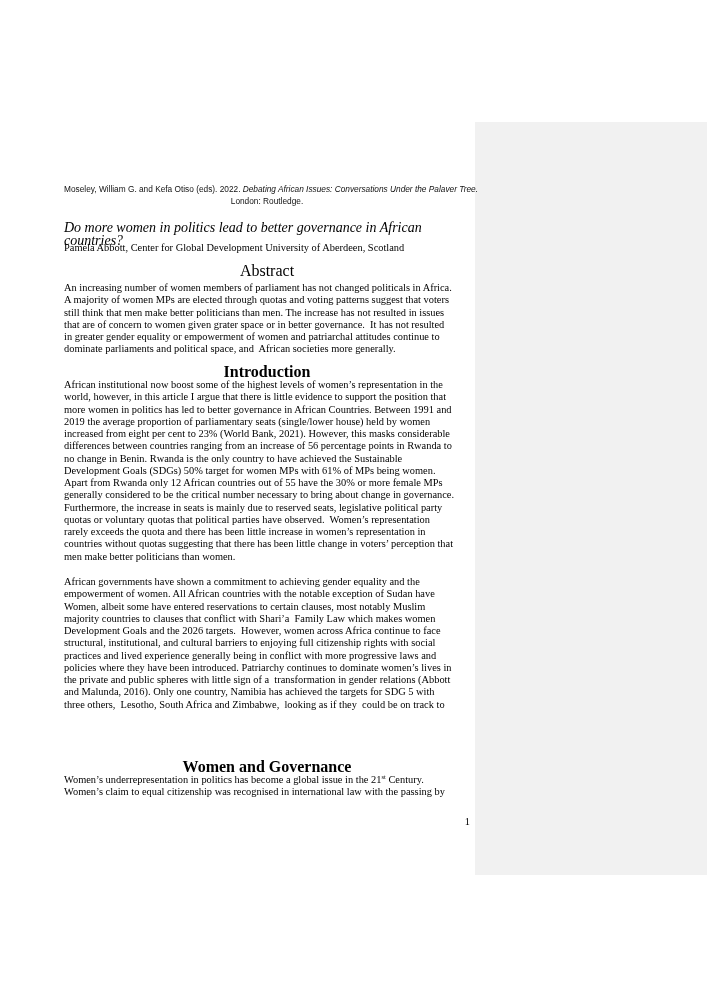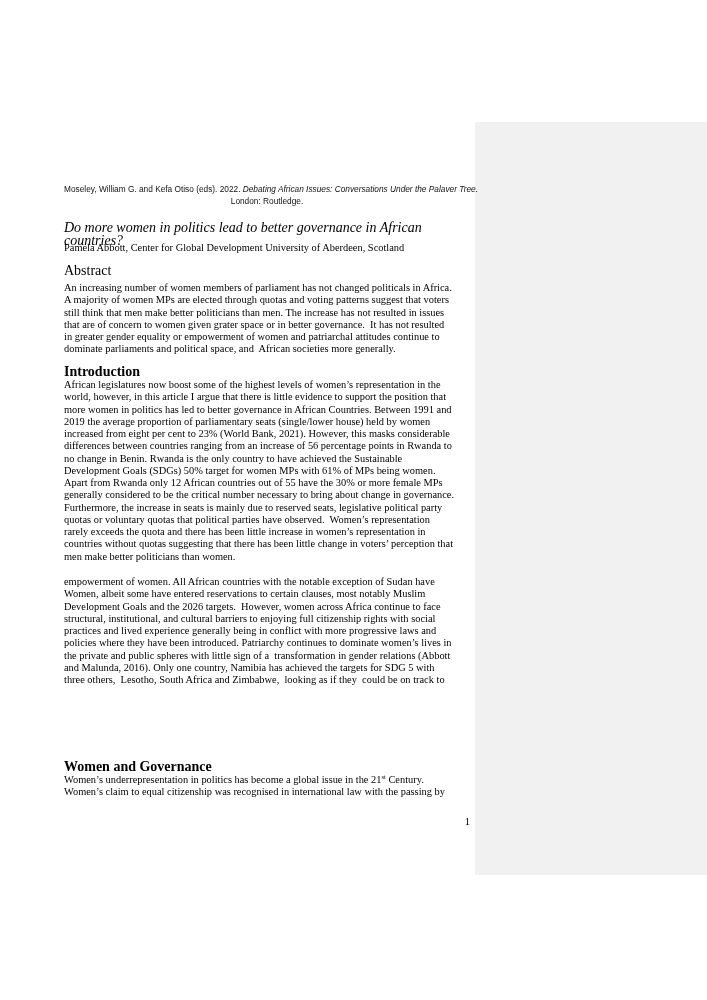--- a/index.html
+++ b/index.html
@@ -42,23 +42,24 @@
   .doc-title {
     font-style: italic;
     font-size: 14px;
     line-height: 12.5px;
   }
   .author-line {
     font-size: 10.4px;
     line-height: 12.25px;
   }
   .heading {
-    font-size: 14px;
+    font-size: 16px;
     line-height: 12.25px;
     font-weight: bold;
+    text-align: center;
   }
   .heading.plain { font-weight: normal; }
   .para {
     font-size: 10.4px;
     line-height: 12.25px;
   }
   .para .line { white-space: pre; }
   .para sup {
     font-size: 6.5px;
     vertical-align: super;
@@ -91,40 +92,42 @@
       <div class="line">An increasing number of women members of parliament has not changed politicals in Africa.</div>
       <div class="line">A majority of women MPs are elected through quotas and voting patterns suggest that voters</div>
       <div class="line">still think that men make better politicians than men. The increase has not resulted in issues</div>
       <div class="line">that are of concern to women given grater space or in better governance.  It has not resulted</div>
       <div class="line">in greater gender equality or empowerment of women and patriarchal attitudes continue to</div>
       <div class="line">dominate parliaments and political space, and  African societies more generally.</div>
     </div>
 
   <div class="block heading" style="top:366px">Introduction</div>
   <div class="block para" style="top:379px">
-      <div class="line">African legislatures now boost some of the highest levels of women’s representation in the</div>
+      <div class="line">African institutional now boost some of the highest levels of women’s representation in the</div>
       <div class="line">world, however, in this article I argue that there is little evidence to support the position that</div>
       <div class="line">more women in politics has led to better governance in African Countries. Between 1991 and</div>
       <div class="line">2019 the average proportion of parliamentary seats (single/lower house) held by women</div>
       <div class="line">increased from eight per cent to 23% (World Bank, 2021). However, this masks considerable</div>
       <div class="line">differences between countries ranging from an increase of 56 percentage points in Rwanda to</div>
       <div class="line">no change in Benin. Rwanda is the only country to have achieved the Sustainable</div>
       <div class="line">Development Goals (SDGs) 50% target for women MPs with 61% of MPs being women.</div>
       <div class="line">Apart from Rwanda only 12 African countries out of 55 have the 30% or more female MPs</div>
       <div class="line">generally considered to be the critical number necessary to bring about change in governance.</div>
       <div class="line">Furthermore, the increase in seats is mainly due to reserved seats, legislative political party</div>
       <div class="line">quotas or voluntary quotas that political parties have observed.  Women’s representation</div>
       <div class="line">rarely exceeds the quota and there has been little increase in women’s representation in</div>
       <div class="line">countries without quotas suggesting that there has been little change in voters’ perception that</div>
       <div class="line">men make better politicians than women.</div>
     </div>
 
   <div class="block para" style="top:576px">
+      <div class="line">African governments have shown a commitment to achieving gender equality and the</div>
       <div class="line">empowerment of women. All African countries with the notable exception of Sudan have</div>
       <div class="line">Women, albeit some have entered reservations to certain clauses, most notably Muslim</div>
+      <div class="line">majority countries to clauses that conflict with Shari’a  Family Law which makes women</div>
       <div class="line">Development Goals and the 2026 targets.  However, women across Africa continue to face</div>
       <div class="line">structural, institutional, and cultural barriers to enjoying full citizenship rights with social</div>
       <div class="line">practices and lived experience generally being in conflict with more progressive laws and</div>
       <div class="line">policies where they have been introduced. Patriarchy continues to dominate women’s lives in</div>
       <div class="line">the private and public spheres with little sign of a  transformation in gender relations (Abbott</div>
       <div class="line">and Malunda, 2016). Only one country, Namibia has achieved the targets for SDG 5 with</div>
       <div class="line">three others,  Lesotho, South Africa and Zimbabwe,  looking as if they  could be on track to</div>
     </div>
 
   <div class="block heading" style="top:761px">Women and Governance</div>

